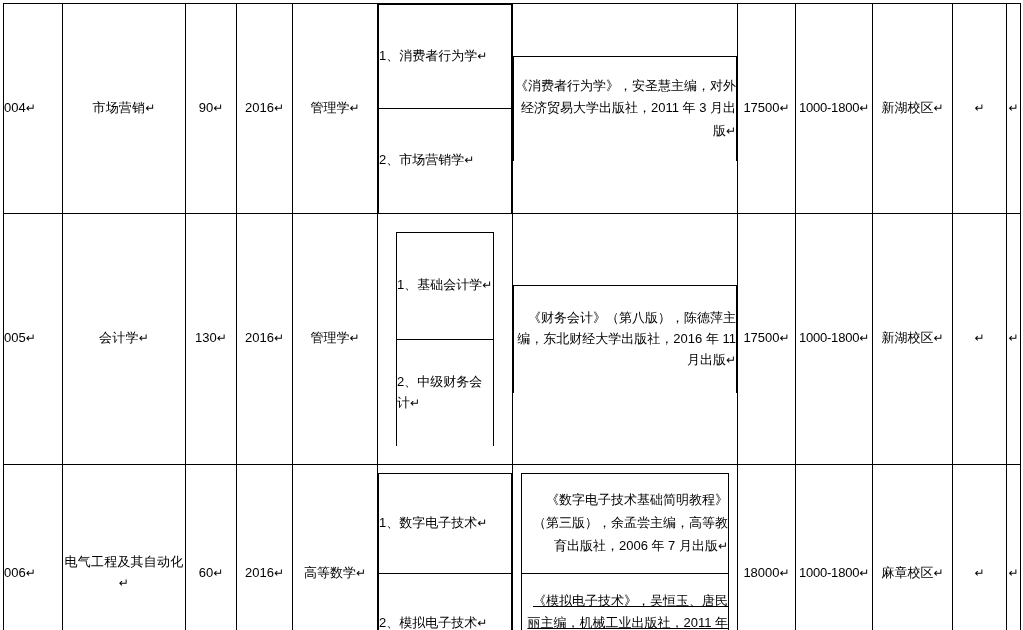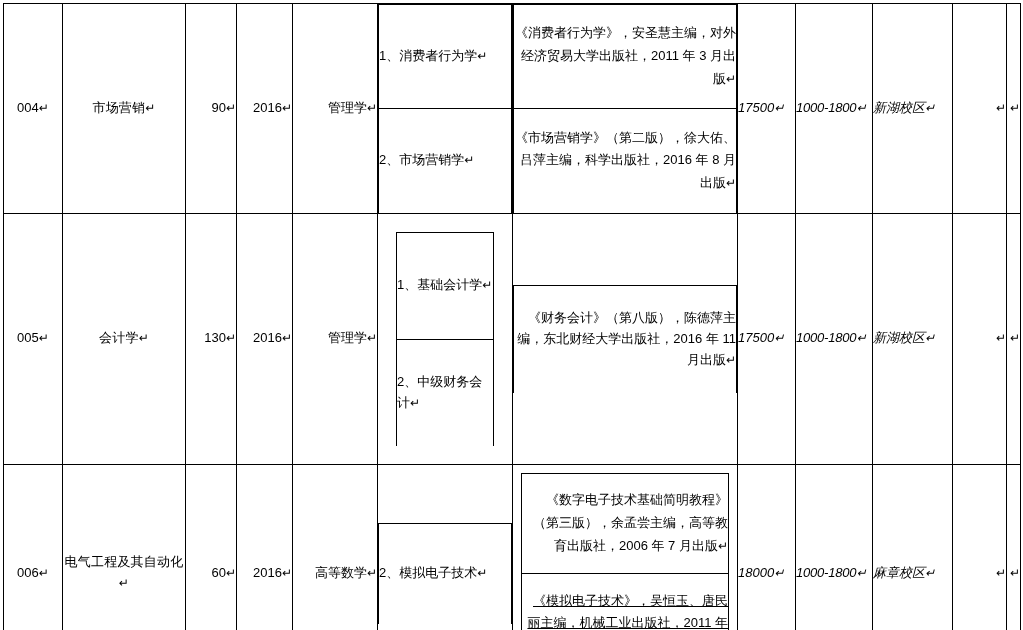--- a/index.html
+++ b/index.html
@@ -42,24 +42,24 @@
   col.c-public { width: 85px; }
   col.c-course { width: 135px; }
   col.c-book   { width: 225px; }
   col.c-fee    { width: 58px; }
   col.c-range  { width: 77px; }
   col.c-campus { width: 80px; }
   col.c-note1  { width: 54px; }
   col.c-note2  { width: 14px; }
 
   .cell-center {
-    text-align: right;
+    text-align: center;
   }
   .cell-code {
-    text-align: center;
+    text-align: left;
     font-size: 13px;
   }
   .cell-major {
     text-align: center;
     font-size: 13px;
     letter-spacing: 0.2px;
   }
   .cell-course {
     padding: 6px 8px 6px 14px;
     font-size: 13px;
@@ -69,22 +69,22 @@
   .cell-book {
     padding: 7px 6px 7px 8px;
     font-size: 13px;
     text-align: right;
     line-height: 1.95;
   }
   .cell-book.tight {
     line-height: 1.75;
   }
   .cell-fee, .cell-range, .cell-campus {
-    font-size: 13px;
-    font-style: italic;
+    text-align: center;
+    font-size: 13px;
   }
   .cell-range {
     letter-spacing: -0.2px;
   }
   .eol {
     font-size: 12px;
     color: #000;
   }
   .nested {
     border-collapse: collapse;
@@ -139,23 +139,20 @@
               </tr>
             </tbody>
           </table>
         </td>
         <td style="padding:0;">
           <table class="nested pairwrap">
             <tbody>
               <tr class="sub-row" style="height:104px;">
                 <td class="cell-book tight vtop"><span>《消费者行为学》，安圣慧主编，对外经济贸易大学出版社，2011 年 3 月出版</span><span class="eol">↵</span></td>
               </tr>
-              <tr class="sub-row" style="height:104px;">
-                <td class="cell-book tight vtop"><span>《市场营销学》（第二版），徐大佑、吕萍主编，科学出版社，2016 年 8 月出版</span><span class="eol">↵</span></td>
-              </tr>
             </tbody>
           </table>
         </td>
         <td class="cell-fee"><span>17500</span><span class="eol">↵</span></td>
         <td class="cell-range"><span>1000-1800</span><span class="eol">↵</span></td>
         <td class="cell-campus"><span>新湖校区</span><span class="eol">↵</span></td>
         <td class="cell-center"><span class="eol">↵</span></td>
         <td class="cell-center"><span class="eol">↵</span></td>
       </tr>
 
@@ -196,20 +193,23 @@
       <tr style="height:200px;">
         <td class="cell-code"><span>006</span><span class="eol">↵</span></td>
         <td class="cell-major"><span>电气工程及其自动化</span><span class="eol">↵</span></td>
         <td class="cell-center"><span>60</span><span class="eol">↵</span></td>
         <td class="cell-center"><span>2016</span><span class="eol">↵</span></td>
         <td class="cell-center"><span>高等数学</span><span class="eol">↵</span></td>
         <td style="padding:0;">
           <table class="nested pairwrap">
             <tbody>
               <tr class="sub-row" style="height:100px;">
+                <td class="cell-course vtop"><span>1、数字电子技术</span><span class="eol">↵</span></td>
+              </tr>
+              <tr class="sub-row" style="height:100px;">
                 <td class="cell-course vtop"><span>2、模拟电子技术</span><span class="eol">↵</span></td>
               </tr>
             </tbody>
           </table>
         </td>
         <td style="padding:8px;">
           <table class="nested pairwrap">
             <tbody>
               <tr class="sub-row" style="height:100px;">
                 <td class="cell-book tight vtop"><span>《数字电子技术基础简明教程》（第三版），余孟尝主编，高等教育出版社，2006 年 7 月出版</span><span class="eol">↵</span></td>

